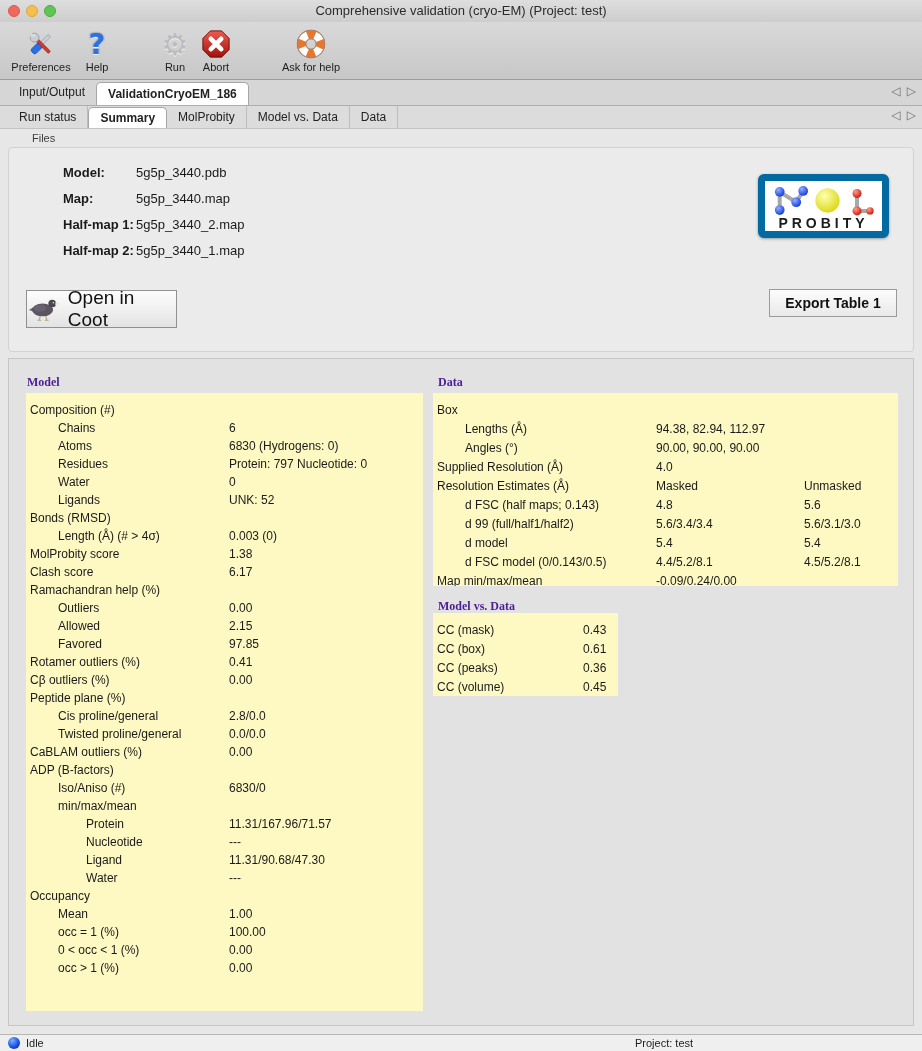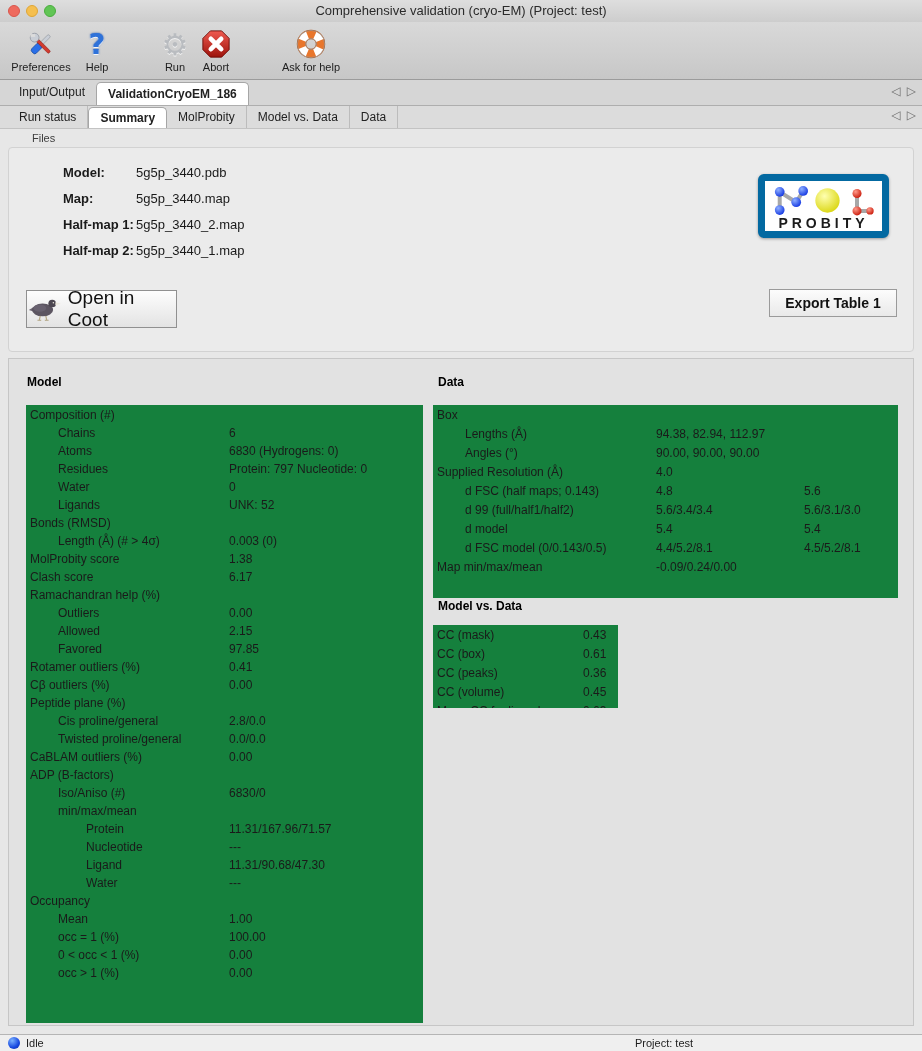--- a/index.html
+++ b/index.html
@@ -59,25 +59,25 @@
     background:linear-gradient(#fcfcfc,#e9e9e9);border:1px solid #9a9a9a;
     font-weight:bold;font-size:14px;color:#111;display:flex;align-items:center;justify-content:center;cursor:default;}
   
   .mp-logo{position:absolute;left:749px;top:26px;width:131px;height:64px;background:#ffffff;
     border:7px solid #0369a1;border-radius:6px;box-shadow:0 1px 3px rgba(0,0,0,.35);
     display:flex;flex-direction:column;align-items:center;padding-top:3px;}
   .mp-probity{font-size:14px;font-weight:600;letter-spacing:4px;color:#1c1c1c;margin-top:-2px;}
   
   .main-panel{position:absolute;left:8px;top:229px;width:906px;height:668px;
     background:#e2e2e2;border:1px solid #c6c6c6;}
-  .sec-header{position:absolute;font-weight:bold;font-size:12px;color:#000000;}
+  .sec-header{position:absolute;font-weight:bold;font-size:12px;color:#4c1d95;font-family:Liberation Serif, serif;}
   .hdr-model{left:18px;top:16px;}
   .hdr-data{left:429px;top:16px;}
   .hdr-mvd{left:429px;top:240px;}
-  .stat-table{position:absolute;background:#15803d;padding-top:1px;overflow:hidden;margin-top:12px;}
+  .stat-table{position:absolute;background:#fef9c3;padding-top:8px;overflow:hidden;}
   .tbl-model{left:17px;top:34px;width:397px;height:618px;}
   .tbl-data{left:424px;top:34px;width:465px;height:193px;}
   .tbl-mvd{left:424px;top:254px;width:185px;height:83px;}
   .stat-row{display:flex;height:18px;line-height:18px;white-space:nowrap;}
   .tbl-data .stat-row,.tbl-mvd .stat-row{height:19px;line-height:19px;}
   .stat-label{flex:0 0 auto;}
   .tbl-model .stat-label{width:203px;}
   .tbl-data .stat-label{width:223px;}
   .tbl-data .stat-value{width:148px;flex:0 0 148px;}
   .tbl-mvd .stat-label{width:150px;}
@@ -446,20 +446,25 @@
             <span class="stat-value">90.00, 90.00, 90.00</span>
             <span class="stat-value2"></span>
           </div>
 
           <div class="stat-row">
             <span class="stat-label" style="padding-left: 4px;">Supplied Resolution (Å)</span>
             <span class="stat-value">4.0</span>
             <span class="stat-value2"></span>
           </div>
 
+          <div class="stat-row">
+            <span class="stat-label" style="padding-left: 4px;">Resolution Estimates (Å)</span>
+            <span class="stat-value">Masked</span>
+            <span class="stat-value2">Unmasked</span>
+          </div>
 
           <div class="stat-row">
             <span class="stat-label" style="padding-left: 32px;">d FSC (half maps; 0.143)</span>
             <span class="stat-value">4.8</span>
             <span class="stat-value2">5.6</span>
           </div>
 
           <div class="stat-row">
             <span class="stat-label" style="padding-left: 32px;">d 99 (full/half1/half2)</span>
             <span class="stat-value">5.6/3.4/3.4</span>

